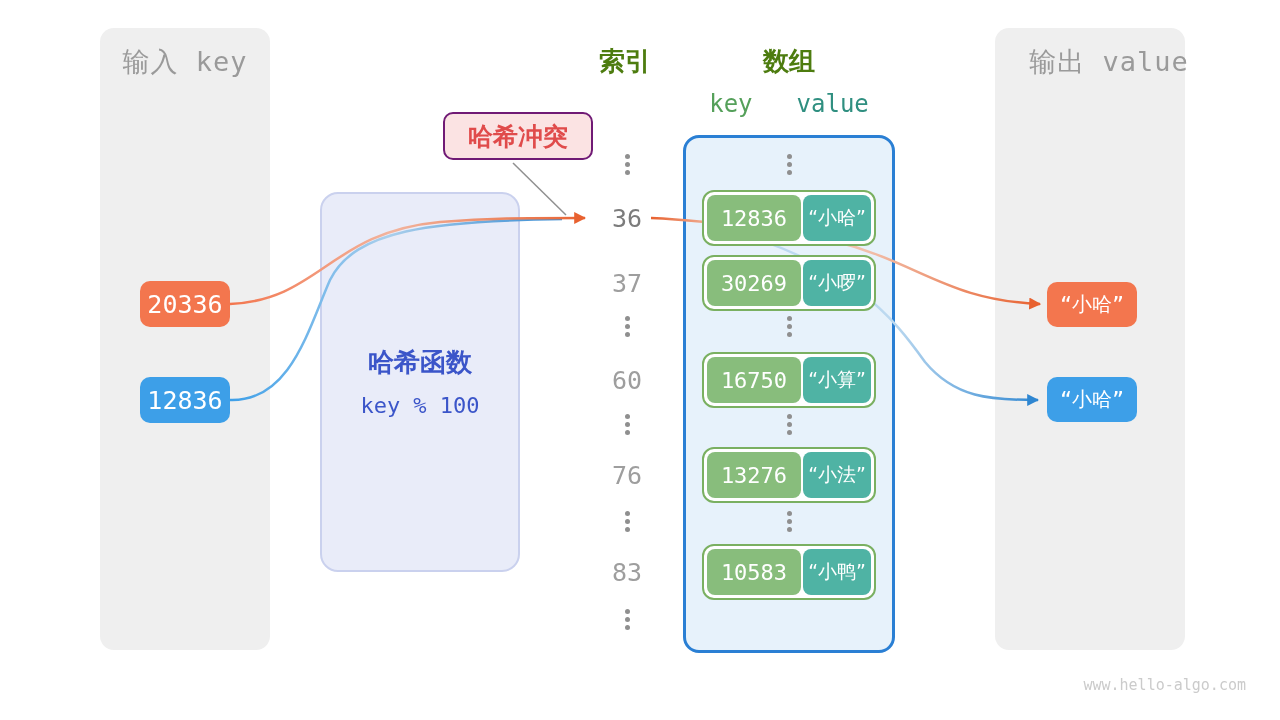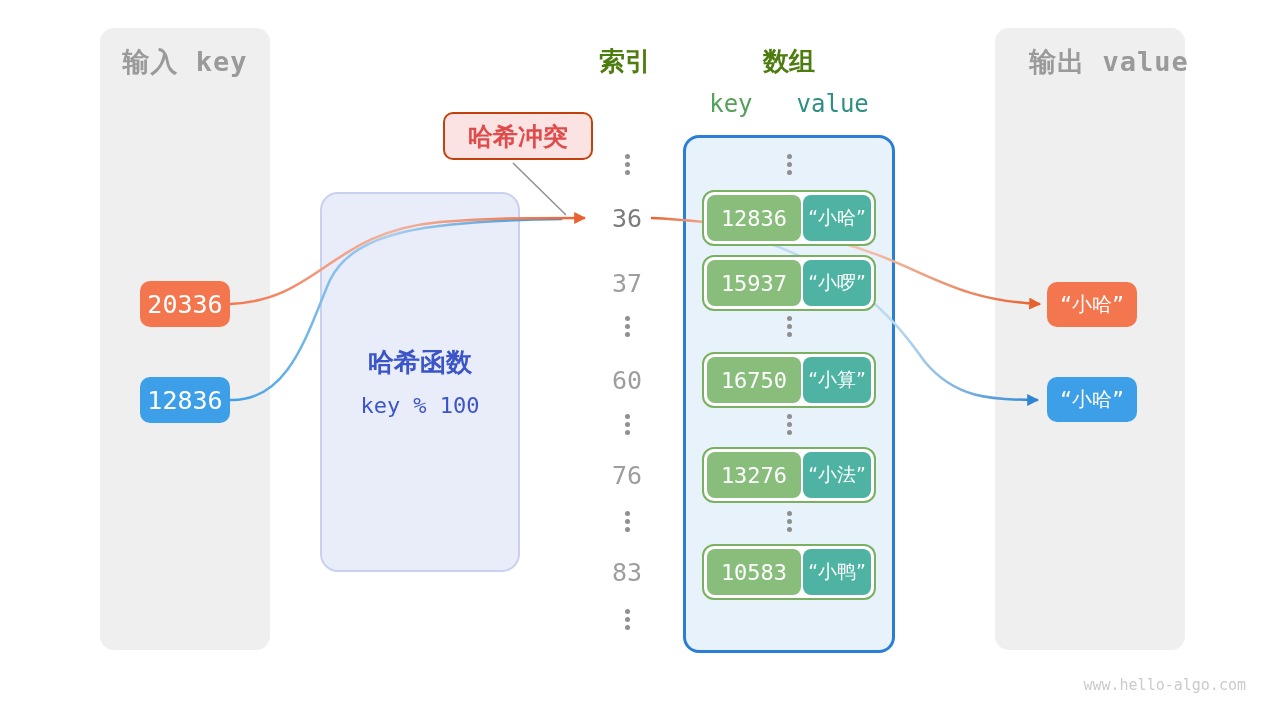--- a/index.html
+++ b/index.html
@@ -3,21 +3,21 @@
 <meta charset="utf-8">
 <style>
   html,body{margin:0;padding:0;}
   body{
     position:relative;width:1280px;height:720px;background:#ffffff;overflow:hidden;
     font-family:"DejaVu Sans","Liberation Sans",sans-serif;
   }
   .panel{position:absolute;background:#efefef;border-radius:14px;z-index:1;}
   .panel-title{
     position:absolute;z-index:10;text-align:center;
-    font-weight:bold;font-size:27px;color:#9a9a9a;letter-spacing:1px;white-space:nowrap;
+    font-weight:normal;font-size:27px;color:#9a9a9a;letter-spacing:1px;white-space:nowrap;
     font-family:"DejaVu Sans Mono","DejaVu Sans",monospace;
   }
   .col-title{
     position:absolute;z-index:10;text-align:center;font-weight:bold;font-size:26px;color:#4d7c0f;
   }
   .kv-header{
     position:absolute;z-index:10;left:683px;top:90px;width:212px;
     display:flex;justify-content:center;gap:44px;
     font-family:"DejaVu Sans Mono","Liberation Mono",monospace;font-size:24px;
   }
@@ -38,21 +38,21 @@
   .hash-title{
     position:absolute;z-index:10;left:320px;top:345px;width:200px;text-align:center;
     font-size:26px;font-weight:600;color:#3b55c9;
   }
   .hash-formula{
     position:absolute;z-index:10;left:320px;top:393px;width:200px;text-align:center;
     font-family:"DejaVu Sans Mono","Liberation Mono",monospace;font-size:22px;color:#3b55c9;
   }
   .collision-label{
     position:absolute;z-index:10;left:443px;top:112px;width:150px;height:48px;
-    background:#fbe3e3;border:2px solid #c2410c;border-radius:10px;box-sizing:border-box;
+    background:#fbe3e3;border:2px solid #701a75;border-radius:10px;box-sizing:border-box;
     display:flex;align-items:center;justify-content:center;
     font-size:25px;font-weight:bold;color:#e04b4b;
   }
   .array-box{
     position:absolute;z-index:2;left:683px;top:135px;width:212px;height:518px;
     background:#e7f2fb;border:3px solid #2a7fd4;border-radius:16px;box-sizing:border-box;
   }
   .pair{
     position:absolute;z-index:10;left:702px;width:174px;height:56px;box-sizing:border-box;
     background:#ffffff;border:2px solid #7ab061;border-radius:12px;padding:3px;
@@ -139,21 +139,21 @@
 <div class="vdots" style="left:759px;top:154px;">
     <i></i>
     <i></i>
     <i></i>
   </div>
 <div class="pair" style="top:190px;">
   <div class="key">12836</div>
   <div class="val">“小哈”</div>
 </div>
 <div class="pair" style="top:255px;">
-  <div class="key">15937</div>
+  <div class="key">30269</div>
   <div class="val">“小啰”</div>
 </div>
 <div class="vdots" style="left:759px;top:316px;">
     <i></i>
     <i></i>
     <i></i>
   </div>
 <div class="pair" style="top:352px;">
   <div class="key">16750</div>
   <div class="val">“小算”</div>

